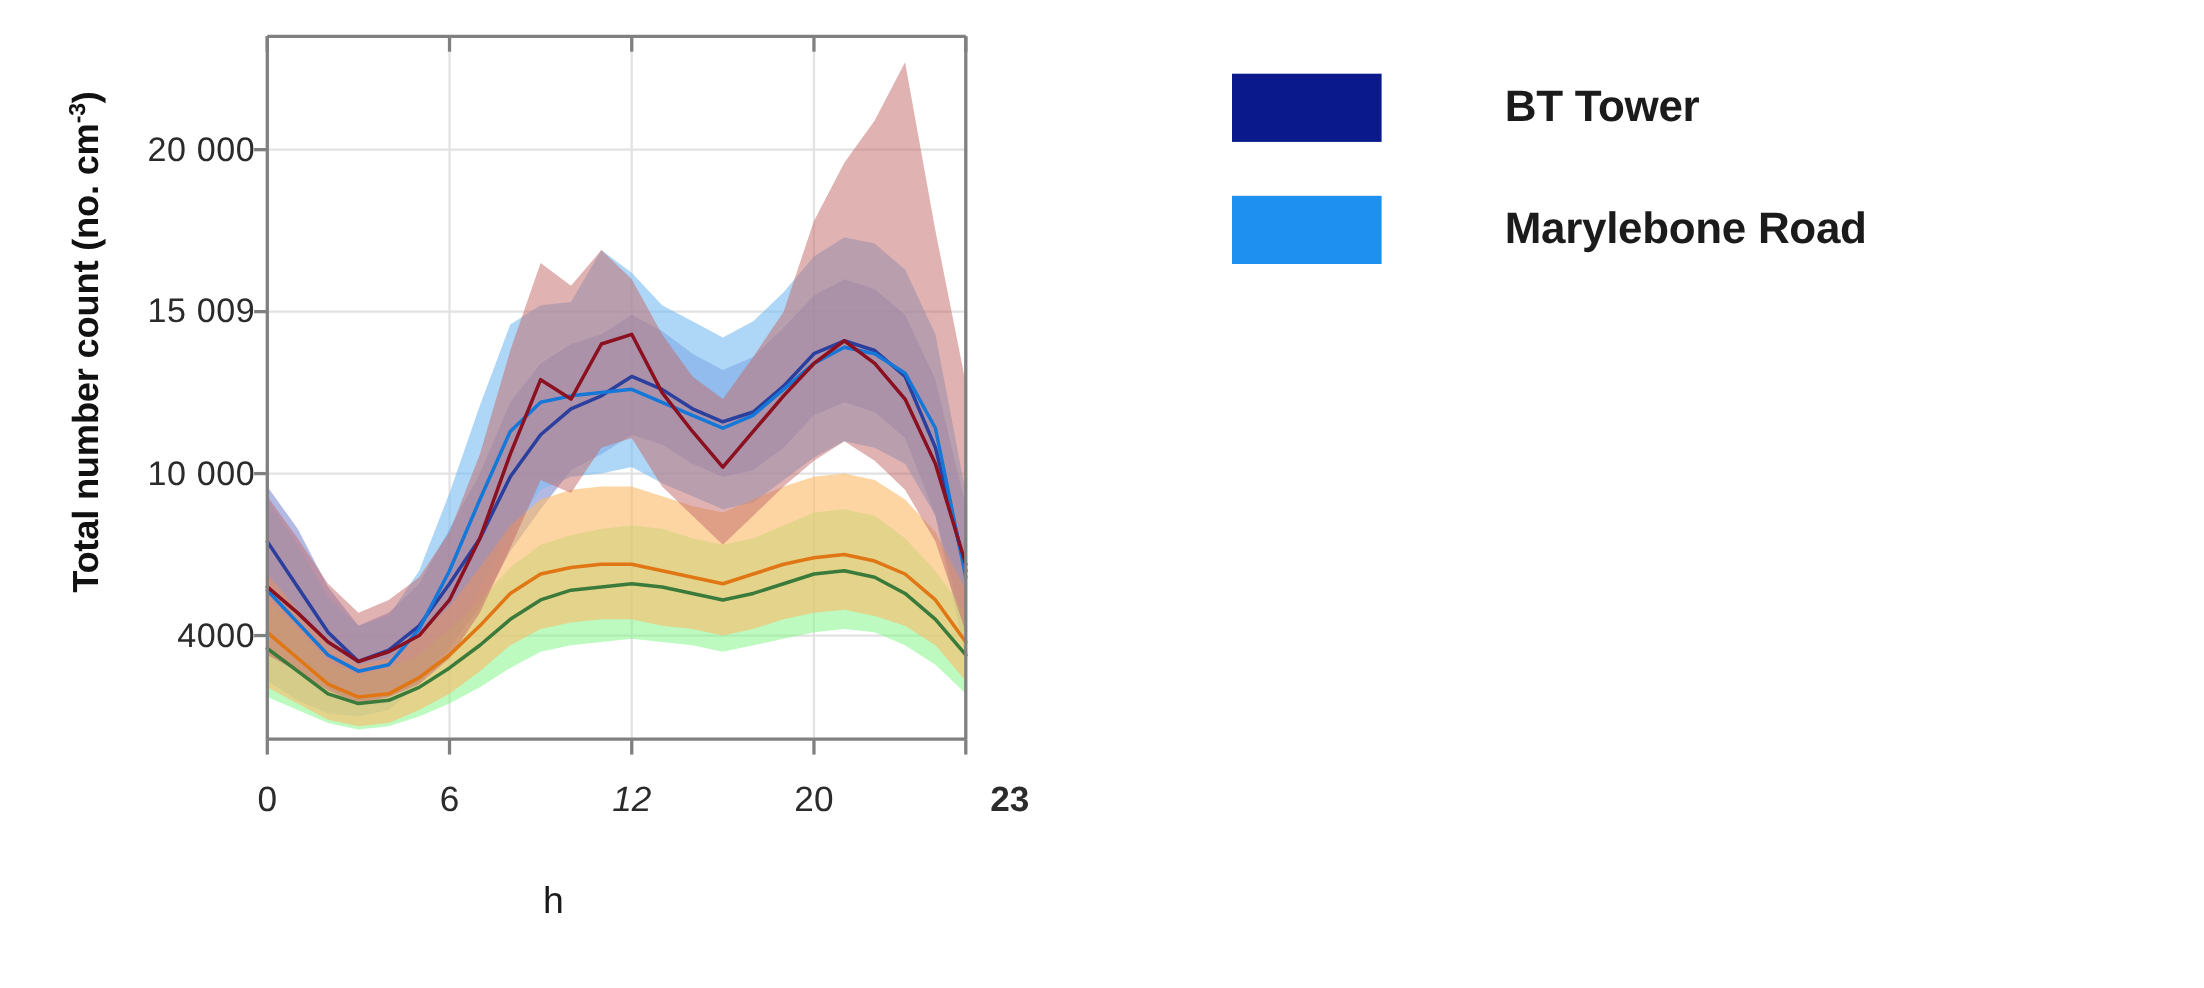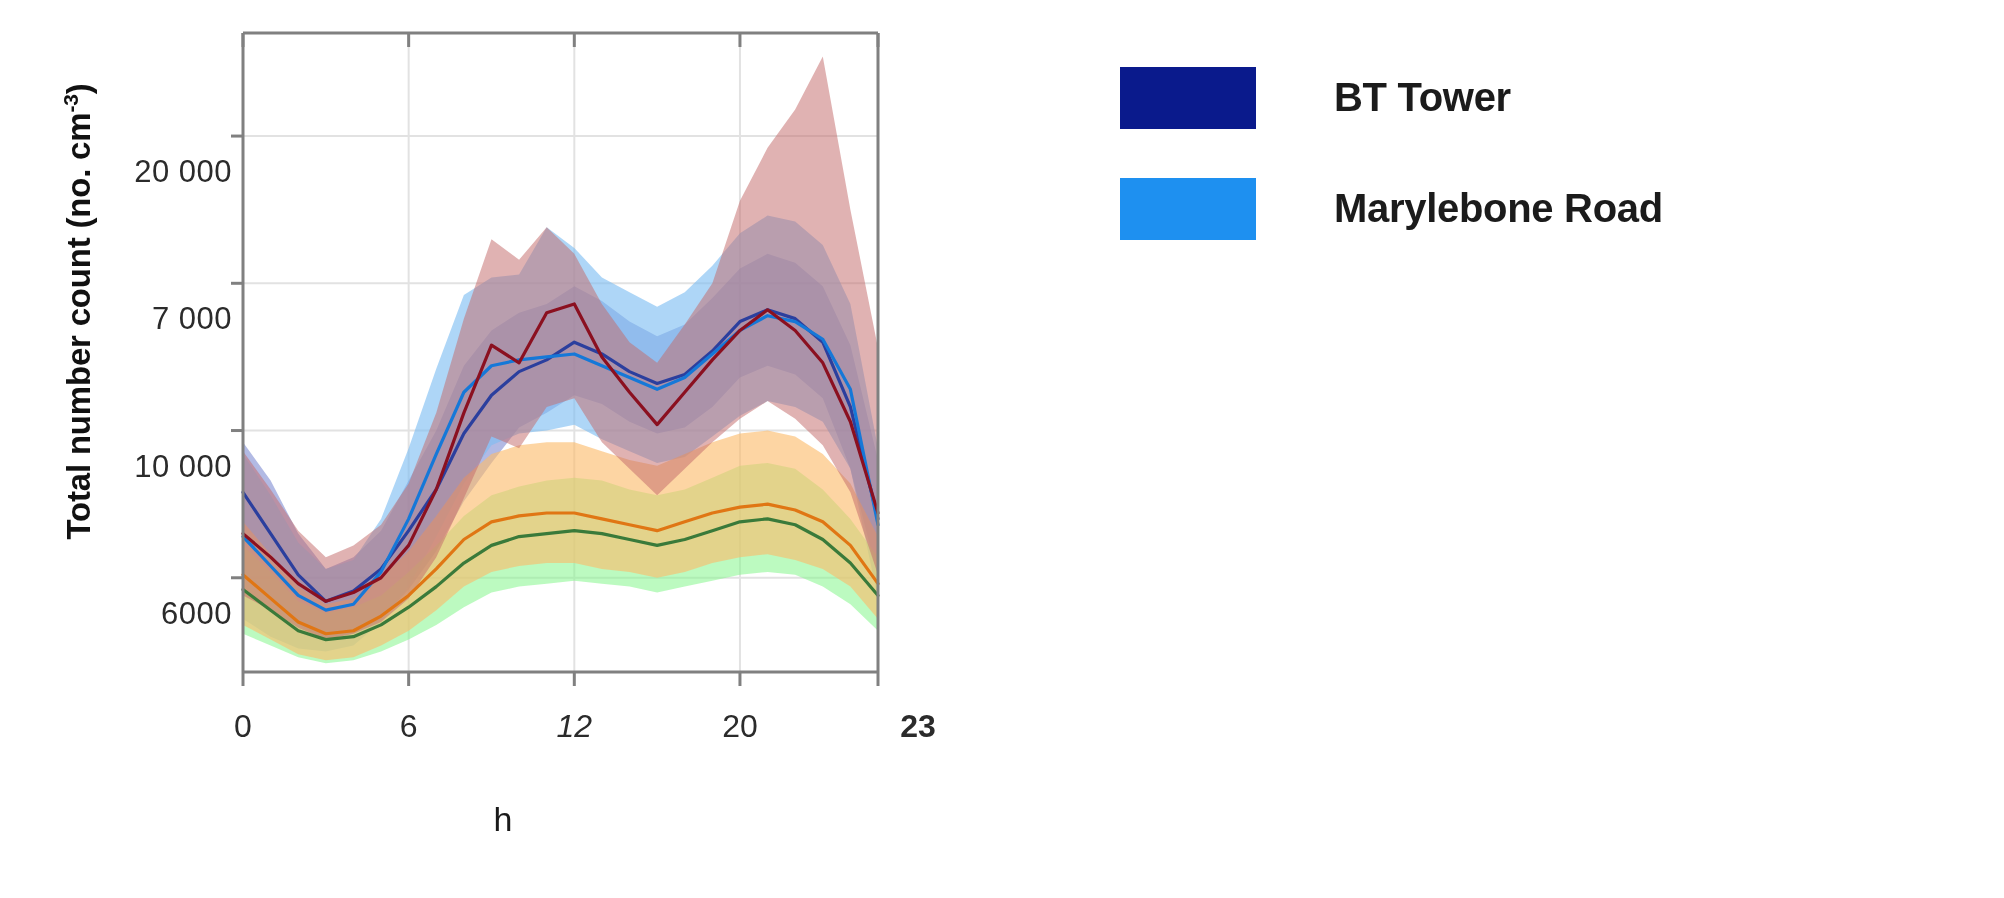--- a/index.html
+++ b/index.html
@@ -59,21 +59,20 @@
 
   .ytick-label {
     position: absolute;
     right: 0;
     width: 180px;
     text-align: right;
     font-size: 31px;
     color: #2b2b2b;
     transform: translateY(-50%);
     letter-spacing: 0.5px;
-    margin-top: 36px;
   }
   #y-tick-labels {
     position: absolute;
     left: 0;
     top: 0;
     width: 232px;
     height: 898px;
   }
 
   .xtick-label {
@@ -103,41 +102,41 @@
     display: flex;
     align-items: center;
     height: 111px;
   }
   .legend-swatch {
     width: 136px;
     height: 62px;
     flex: 0 0 auto;
   }
   .legend-label {
-    margin-left: 78px;
+    margin-left: 112px;
     font-size: 40px;
     font-weight: bold;
     color: #1b1b1b;
     white-space: nowrap;
     letter-spacing: -0.3px;
   }
 </style>
 </head>
 <body>
 
 <div id="root">
 
   <div id="chart-figure">
 
     <div id="y-axis-title"><span>Total number count (no. cm</span><sup>-3</sup><span>)</span></div>
 
     <div id="y-tick-labels">
-        <div class="ytick-label" style="top: 577.77px;">6000</div>
+        <div class="ytick-label" style="top: 577.77px;">4000</div>
         <div class="ytick-label" style="top: 430.535px;">10 000</div>
-        <div class="ytick-label" style="top: 283.3px;">7 000</div>
+        <div class="ytick-label" style="top: 283.3px;">15 009</div>
         <div class="ytick-label" style="top: 136.065px;">20 000</div>
       </div>
 
     <svg id="plot-svg" width="900" height="898">
       <g id="grid-layer">
           <line x1="243" y1="577.7695852534562" x2="878" y2="577.7695852534562" stroke="#e2e2e2" stroke-width="2"></line>
           <line x1="243" y1="430.53456221198155" x2="878" y2="430.53456221198155" stroke="#e2e2e2" stroke-width="2"></line>
           <line x1="243" y1="283.2995391705069" x2="878" y2="283.2995391705069" stroke="#e2e2e2" stroke-width="2"></line>
           <line x1="243" y1="136.0645161290322" x2="878" y2="136.0645161290322" stroke="#e2e2e2" stroke-width="2"></line>
           <line x1="243" y1="33" x2="243" y2="672" stroke="#e2e2e2" stroke-width="2"></line>

